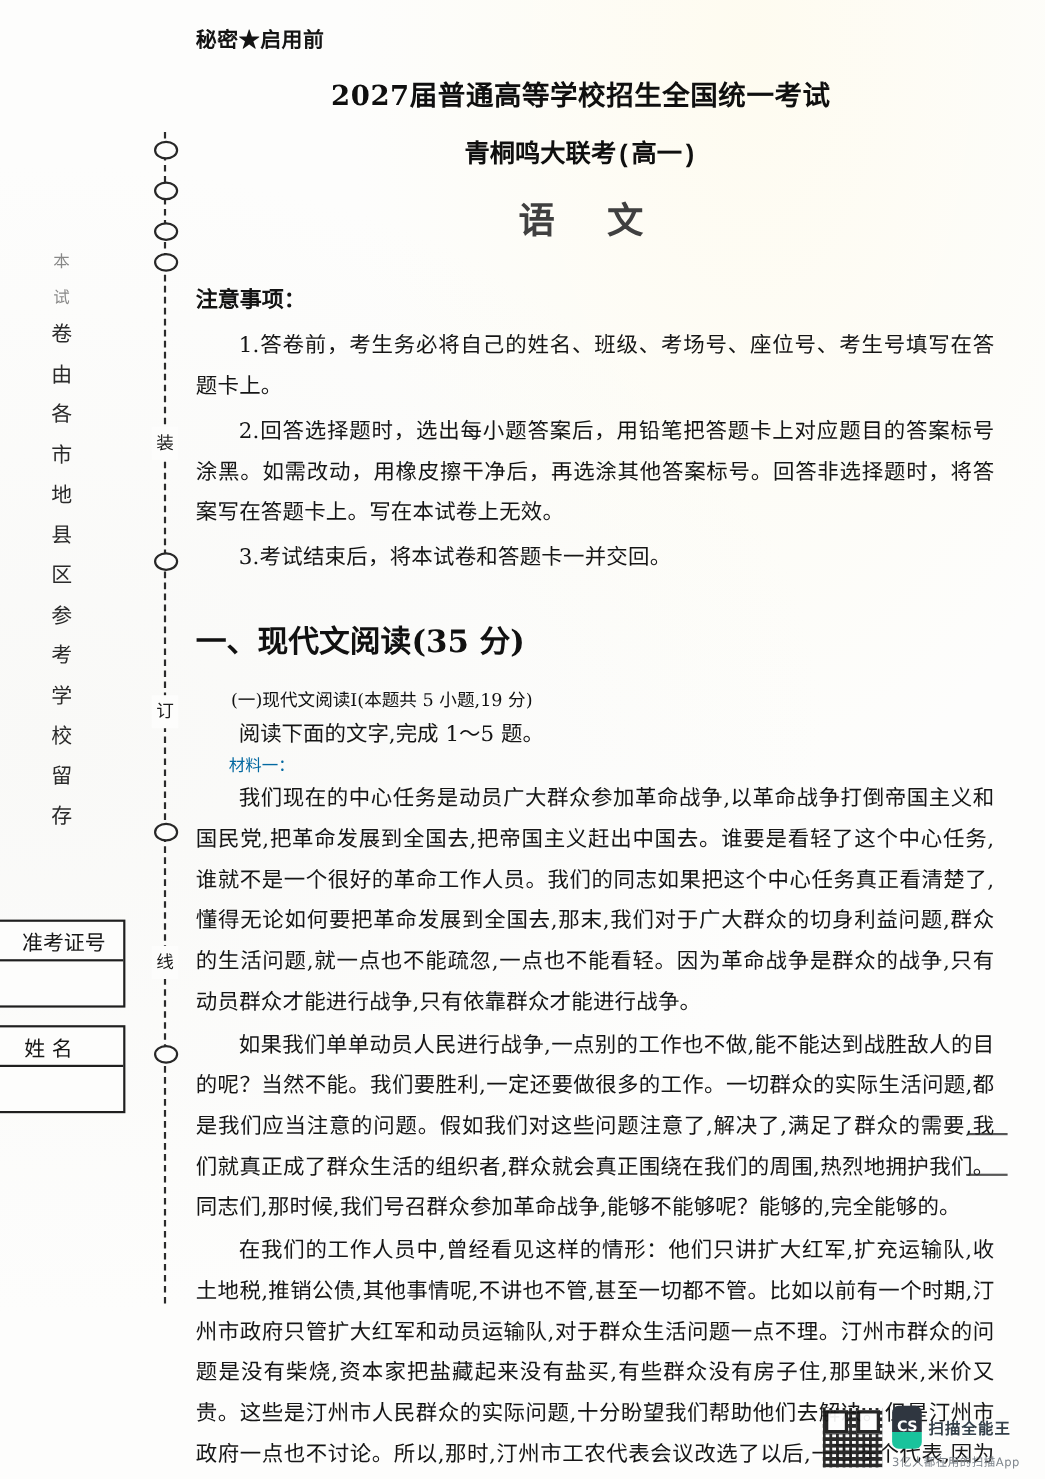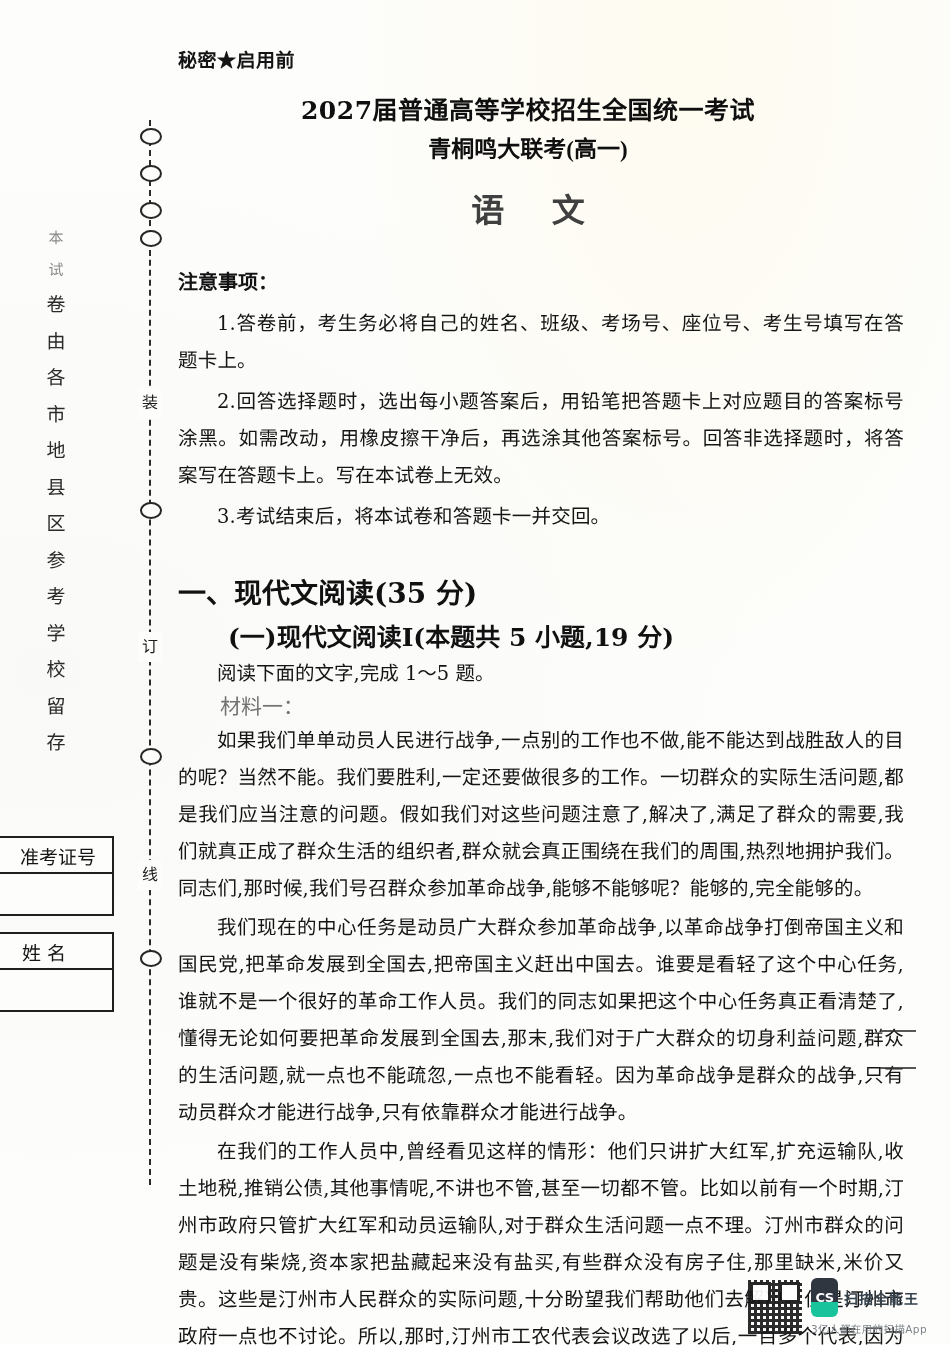--- a/index.html
+++ b/index.html
@@ -117,42 +117,42 @@
   
   .content {
     position: absolute;
     left: 178px;
     top: 0;
     width: 726px;
     z-index: 1;
   }
 
   .secret {
-    margin-top: 45px;
+    margin-top: 21px;
     font-family: "DejaVu Serif", "Liberation Serif", serif;
     font-size: 19px;
     font-weight: bold;
     color: #141414;
     letter-spacing: 0.5px;
   }
 
   .title-main {
     margin-top: 18px;
     text-align: center;
     font-family: "DejaVu Serif", "Liberation Serif", serif;
     font-size: 25px;
     font-weight: bold;
     color: #0f0f0f;
     letter-spacing: 0.5px;
     padding-right: 26px;
   }
   .title-sub {
-    margin-top: 4px;
-    text-align: center;
-    font-family: Liberation Serif, serif;
+    margin-top: 18px;
+    text-align: center;
+    font-family: Liberation Mono, monospace;
     font-size: 23px;
     font-weight: bold;
     color: #0f0f0f;
     padding-right: 26px;
   }
   .title-subject {
     margin-top: 20px;
     text-align: center;
     font-family: "DejaVu Serif", "Liberation Serif", serif;
     font-size: 33px;
@@ -188,39 +188,39 @@
   .indent { text-indent: 2em; }
 
   .sec-title {
     margin-top: 36px;
     font-family: "DejaVu Serif", "Liberation Serif", serif;
     font-size: 28px;
     font-weight: bold;
     color: #111;
   }
   .sub-title {
-    margin-top: 6px;
-    font-family: "DejaVu Serif", "Liberation Serif", serif;
-    font-size: 25px;
-    font-weight: bold;
+    margin-top: 22px;
+    font-family: "DejaVu Serif", "Liberation Serif", serif;
+    font-size: 16px;
+    font-weight: normal;
     color: #111;
     text-indent: 2em;
   }
   .plain-line {
     margin-top: 4px;
     font-family: "DejaVu Serif", "Liberation Serif", serif;
     font-size: 19.5px;
     color: #141414;
     text-indent: 2em;
   }
   .material-label {
     margin-top: 4px;
     font-family: "DejaVu Serif", "Liberation Serif", serif;
-    font-size: 21px;
-    color: #737373;
+    font-size: 15px;
+    color: #0369a1;
     text-indent: 2em;
     font-weight: 500;
   }
 
   .para {
     margin-top: 2px;
     text-indent: 2em;
   }
 
   
@@ -358,22 +358,22 @@
     <div class="notice-head">注意事项：</div>
     <div class="hand notice-item first indent">1.答卷前，考生务必将自己的姓名、班级、考场号、座位号、考生号填写在答题卡上。</div>
     <div class="hand notice-item indent">2.回答选择题时，选出每小题答案后，用铅笔把答题卡上对应题目的答案标号涂黑。如需改动，用橡皮擦干净后，再选涂其他答案标号。回答非选择题时，将答案写在答题卡上。写在本试卷上无效。</div>
     <div class="hand notice-item indent">3.考试结束后，将本试卷和答题卡一并交回。</div>
 
     <div class="sec-title">一、现代文阅读(35 分)</div>
     <div class="sub-title">(一)现代文阅读Ⅰ(本题共 5 小题,19 分)</div>
     <div class="plain-line">阅读下面的文字,完成 1～5 题。</div>
     <div class="material-label">材料一：</div>
 
+    <div class="hand para">我们现在的中心任务是动员广大群众参加革命战争,以革命战争打倒帝国主义和国民党,把革命发展到全国去,把帝国主义赶出中国去。谁要是看轻了这个中心任务,谁就不是一个很好的革命工作人员。我们的同志如果把这个中心任务真正看清楚了,懂得无论如何要把革命发展到全国去,那末,我们对于广大群众的切身利益问题,群众的生活问题,就一点也不能疏忽,一点也不能看轻。因为革命战争是群众的战争,只有动员群众才能进行战争,只有依靠群众才能进行战争。</div>
     <div class="hand para">如果我们单单动员人民进行战争,一点别的工作也不做,能不能达到战胜敌人的目的呢？当然不能。我们要胜利,一定还要做很多的工作。一切群众的实际生活问题,都是我们应当注意的问题。假如我们对这些问题注意了,解决了,满足了群众的需要,我们就真正成了群众生活的组织者,群众就会真正围绕在我们的周围,热烈地拥护我们。同志们,那时候,我们号召群众参加革命战争,能够不能够呢？能够的,完全能够的。</div>
-    <div class="hand para">我们现在的中心任务是动员广大群众参加革命战争,以革命战争打倒帝国主义和国民党,把革命发展到全国去,把帝国主义赶出中国去。谁要是看轻了这个中心任务,谁就不是一个很好的革命工作人员。我们的同志如果把这个中心任务真正看清楚了,懂得无论如何要把革命发展到全国去,那末,我们对于广大群众的切身利益问题,群众的生活问题,就一点也不能疏忽,一点也不能看轻。因为革命战争是群众的战争,只有动员群众才能进行战争,只有依靠群众才能进行战争。</div>
     <div class="hand para">在我们的工作人员中,曾经看见这样的情形：他们只讲扩大红军,扩充运输队,收土地税,推销公债,其他事情呢,不讲也不管,甚至一切都不管。比如以前有一个时期,汀州市政府只管扩大红军和动员运输队,对于群众生活问题一点不理。汀州市群众的问题是没有柴烧,资本家把盐藏起来没有盐买,有些群众没有房子住,那里缺米,米价又贵。这些是汀州市人民群众的实际问题,十分盼望我们帮助他们去解决。但是汀州市政府一点也不讨论。所以,那时,汀州市工农代表会议改选了以后,一百多个代表,因为几次会都只讨论扩大红军和动员运输队,完全不理群众生活,后来就不高兴到会了,会议也召集不成了。扩大红军、动员运输队呢,因此也就极少成绩。这是一种情形。</div>
 
   </div>
 
   <div class="scan-mark" style="left:880px; top:1030px; width:36px;"></div>
   <div class="scan-mark" style="left:880px; top:1067px; width:36px;"></div>
 
   <div id="watermark">
     <div class="qr"></div>
     <div class="wm-right">

